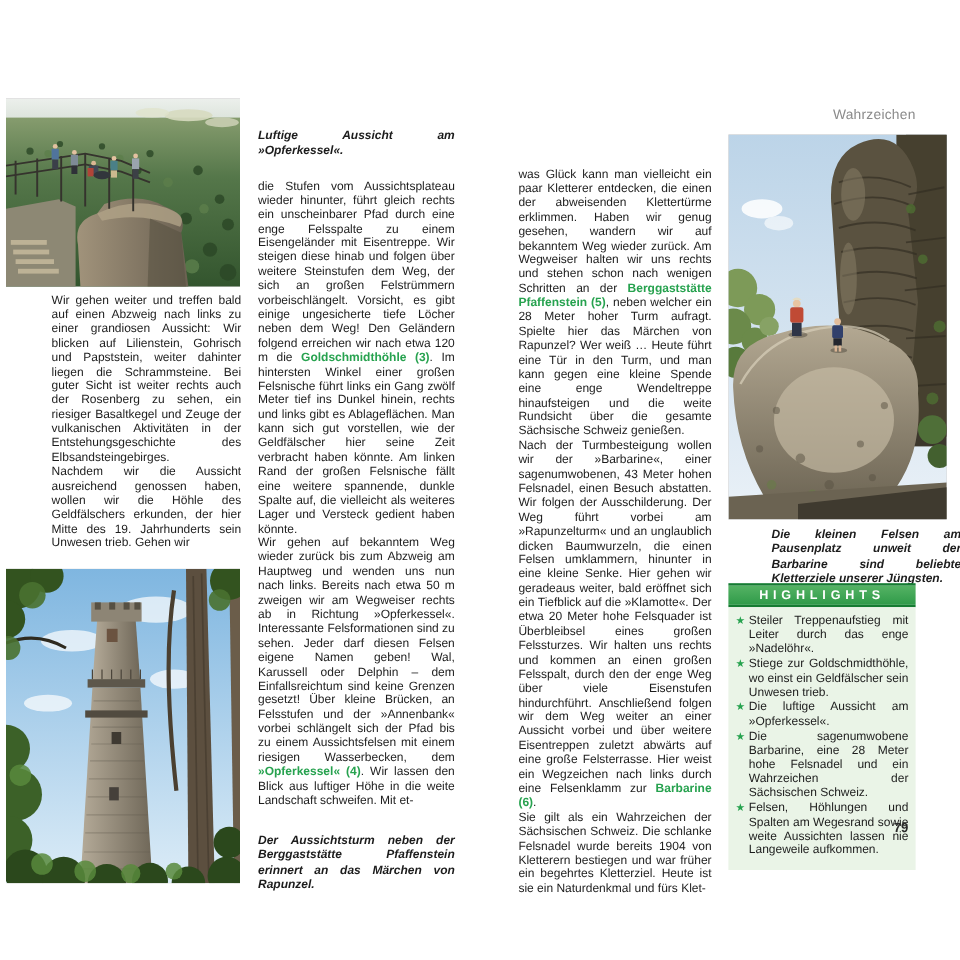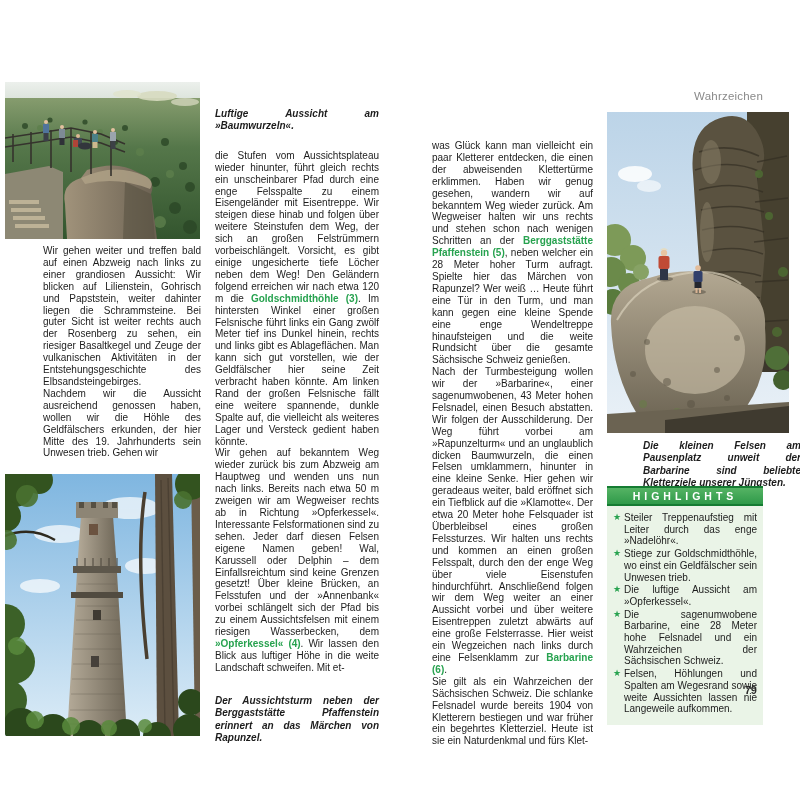--- a/index.html
+++ b/index.html
@@ -245,21 +245,21 @@
           <circle cx="66" cy="252" r="9"></circle>
           <circle cx="104" cy="254" r="8"></circle>
         <circle cx="140" cy="252" r="7"></circle>
           <circle cx="12" cy="172" r="9"></circle>
       </g>
     </g>
   </svg>
 </div>
 
 <div id="col-mid" class="abs">
-  <div class="caption topcap">Luftige Aussicht am »Baumwurzeln«.</div>
+  <div class="caption topcap">Luftige Aussicht am »Opferkessel«.</div>
   <div id="col-mid-body" class="bodytext">
       <p class="para"><span>die Stufen vom Aussichtsplateau wieder hinunter, führt gleich rechts ein unscheinbarer Pfad durch eine enge Felsspalte zu einem Eisengeländer mit Eisentreppe. Wir steigen diese hinab und folgen über weitere Steinstufen dem Weg, der sich an großen Felstrümmern vorbeischlängelt. Vorsicht, es gibt einige ungesicherte tiefe Löcher neben dem Weg! Den Geländern folgend erreichen wir nach etwa 120 m die </span><span class="green">Goldschmidthöhle (3)</span><span>. Im hintersten Winkel einer großen Felsnische führt links ein Gang zwölf Meter tief ins Dunkel hinein, rechts und links gibt es Ablageflächen. Man kann sich gut vorstellen, wie der Geldfälscher hier seine Zeit verbracht haben könnte. Am linken Rand der großen Felsnische fällt eine weitere spannende, dunkle Spalte auf, die vielleicht als weiteres Lager und Versteck gedient haben könnte.</span></p>
       <p class="para"><span>Wir gehen auf bekanntem Weg wieder zurück bis zum Abzweig am Hauptweg und wenden uns nun nach links. Bereits nach etwa 50 m zweigen wir am Wegweiser rechts ab in Richtung »Opferkessel«. Interessante Felsformationen sind zu sehen. Jeder darf diesen Felsen eigene Namen geben! Wal, Karussell oder Delphin – dem Einfallsreichtum sind keine Grenzen gesetzt! Über kleine Brücken, an Felsstufen und der »Annenbank« vorbei schlängelt sich der Pfad bis zu einem Aussichtsfelsen mit einem riesigen Wasserbecken, dem </span><span class="green">»Opferkessel« (4)</span><span>. Wir lassen den Blick aus luftiger Höhe in die weite Landschaft schweifen. Mit et-</span></p>
     </div>
   <div class="caption botcap">Der Aussichtsturm neben der Berggaststätte Pfaffenstein erinnert an das Märchen von Rapunzel.</div>
 </div>
 
 <div id="col-right" class="abs bodytext">
   <div id="col-right-body">
       <p class="para"><span>was Glück kann man vielleicht ein paar Kletterer entdecken, die einen der abweisenden Klettertürme erklimmen. Haben wir genug gesehen, wandern wir auf bekanntem Weg wieder zurück. Am Wegweiser halten wir uns rechts und stehen schon nach wenigen Schritten an der </span><span class="green">Berggaststätte Pfaffenstein (5)</span><span>, neben welcher ein 28 Meter hoher Turm aufragt. Spielte hier das Märchen von Rapunzel? Wer weiß … Heute führt eine Tür in den Turm, und man kann gegen eine kleine Spende eine enge Wendeltreppe hinaufsteigen und die weite Rundsicht über die gesamte Sächsische Schweiz genießen.</span></p>

